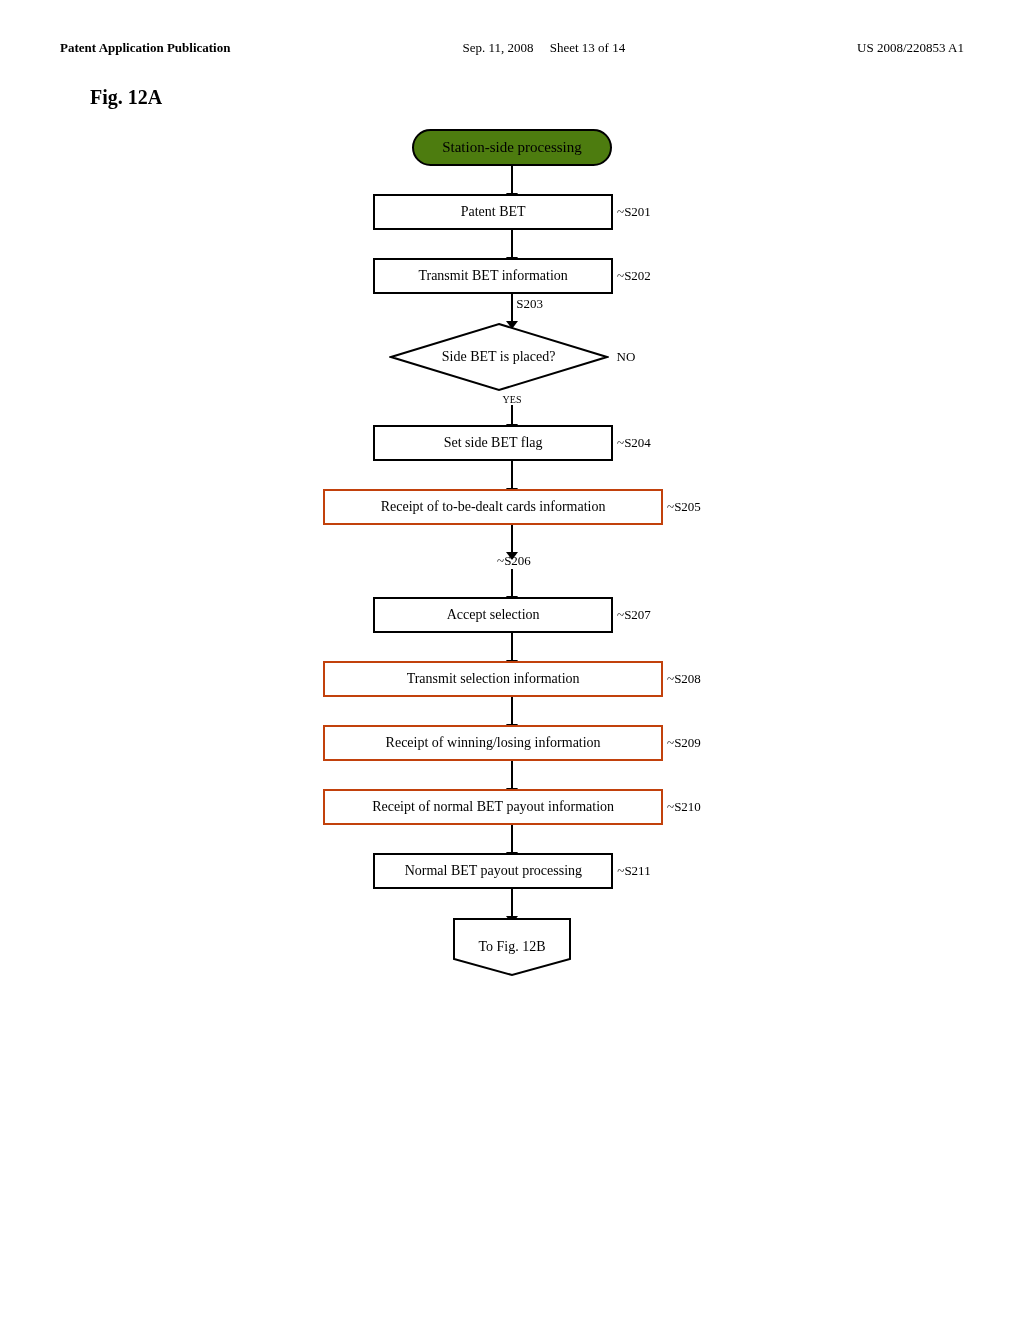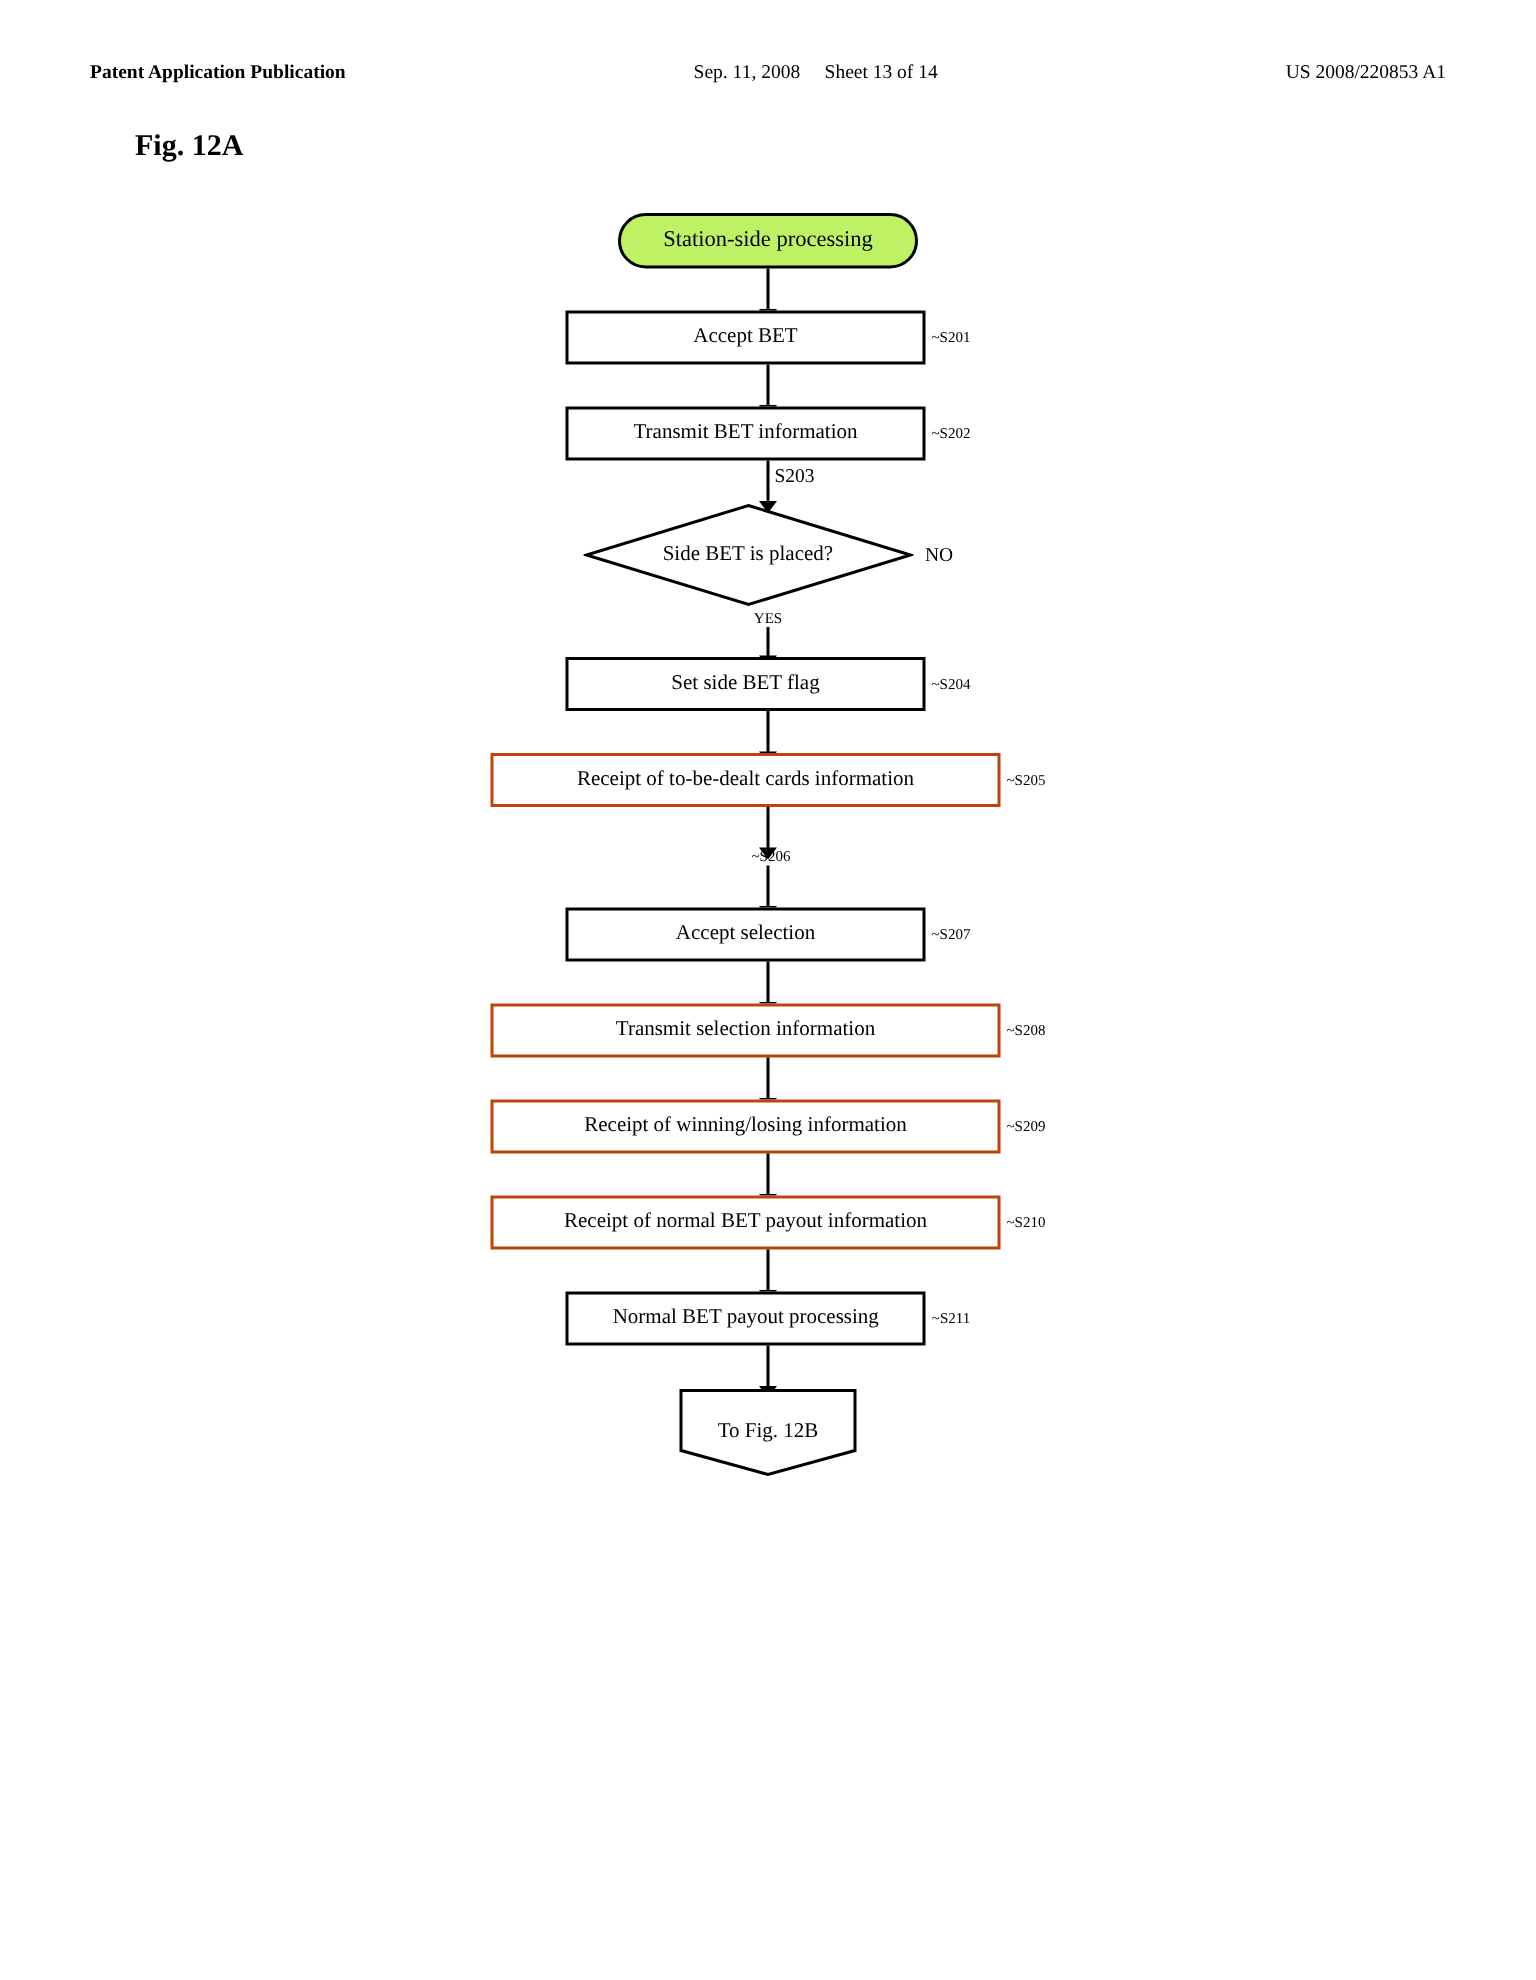--- a/index.html
+++ b/index.html
@@ -48,24 +48,23 @@
       align-items: center;
       position: relative;
       margin-top: 10px;
     }
 
     .fc-terminal {
       border: 2px solid #000;
       border-radius: 28px;
       padding: 8px 28px;
       font-size: 15px;
-      background: #bef264;
+      background: #4d7c0f;
       text-align: center;
       min-width: 200px;
-      margin-top: 13px;
     }
 
     .fc-process {
       border: 2px solid #000;
       padding: 8px 16px;
       font-size: 14px;
       background: #fff;
       text-align: center;
       min-width: 240px;
     }
@@ -149,21 +148,21 @@
     }
 
     
     .shape-with-label {
       display: flex;
       align-items: center;
       justify-content: center;
       position: relative;
     }
     .s-label {
-      font-size: 10px;
+      font-size: 13px;
       margin-left: 4px;
       white-space: nowrap;
     }
   </style>
 </head>
 <body>
 
 <div class="page">
 
   <div class="header">
@@ -180,21 +179,21 @@
 
   <div class="flowchart">
 
     <div class="fc-step">
       <div class="fc-terminal">Station-side processing</div>
       <div class="arrow-down" style="height:28px;"></div>
     </div>
 
     <div class="fc-step">
       <div class="shape-with-label">
-        <div class="fc-process">Accept BET</div>
+        <div class="fc-process">Patent BET</div>
         <span class="s-label">~S201</span>
       </div>
       <div class="arrow-down" style="height:28px;"></div>
     </div>
 
     <div class="fc-step">
       <div class="shape-with-label">
         <div class="fc-process">Transmit BET information</div>
         <span class="s-label">~S202</span>
       </div>

